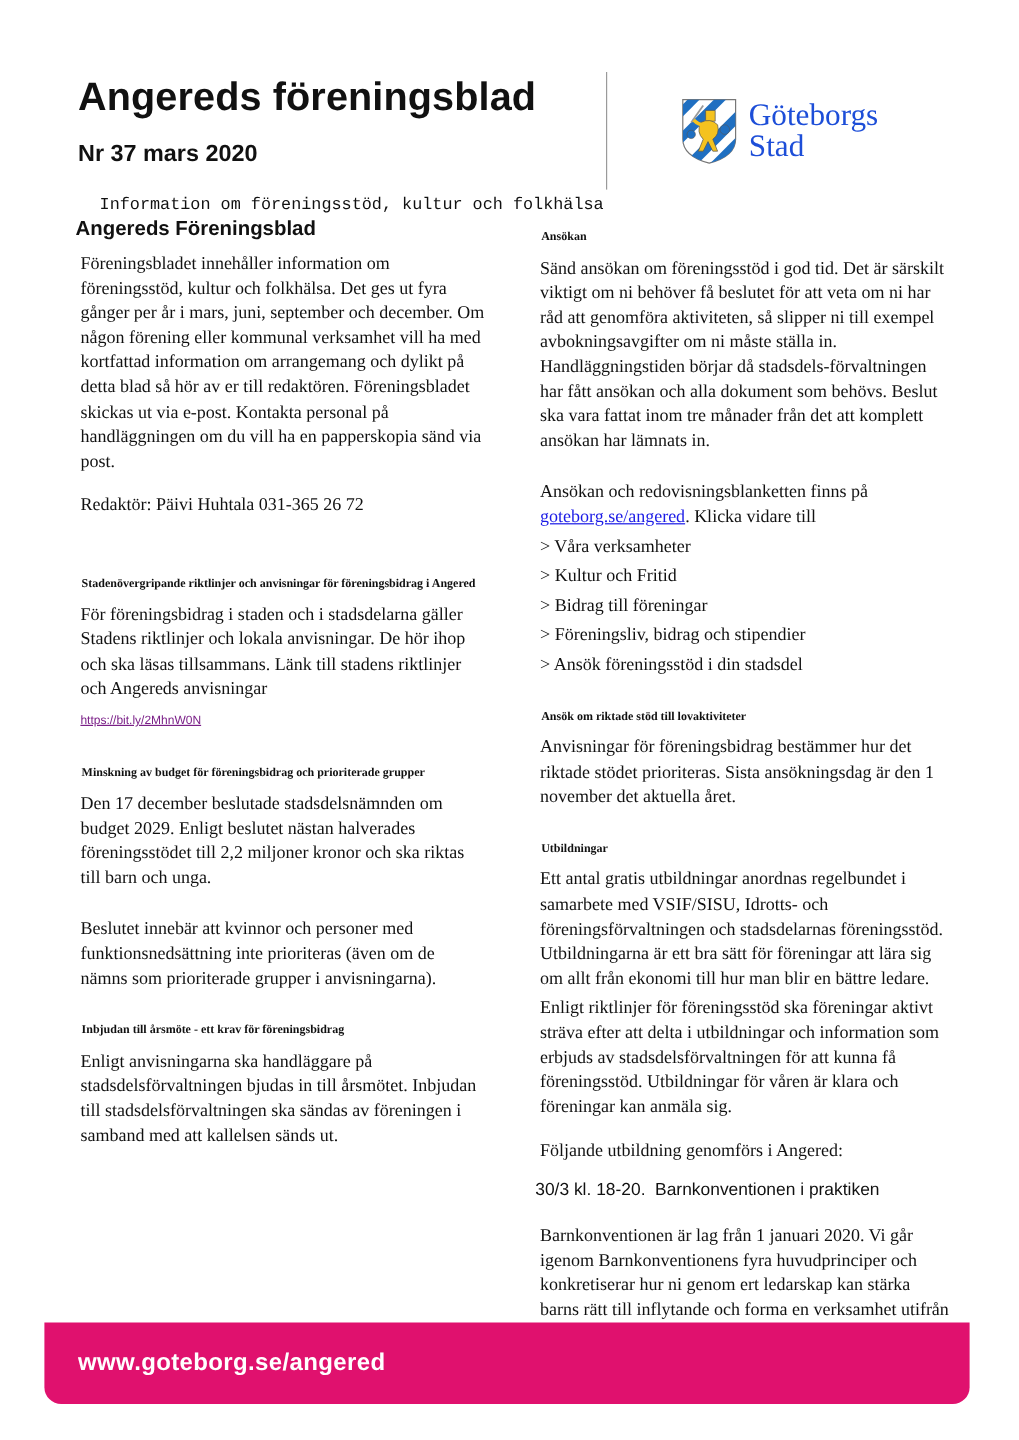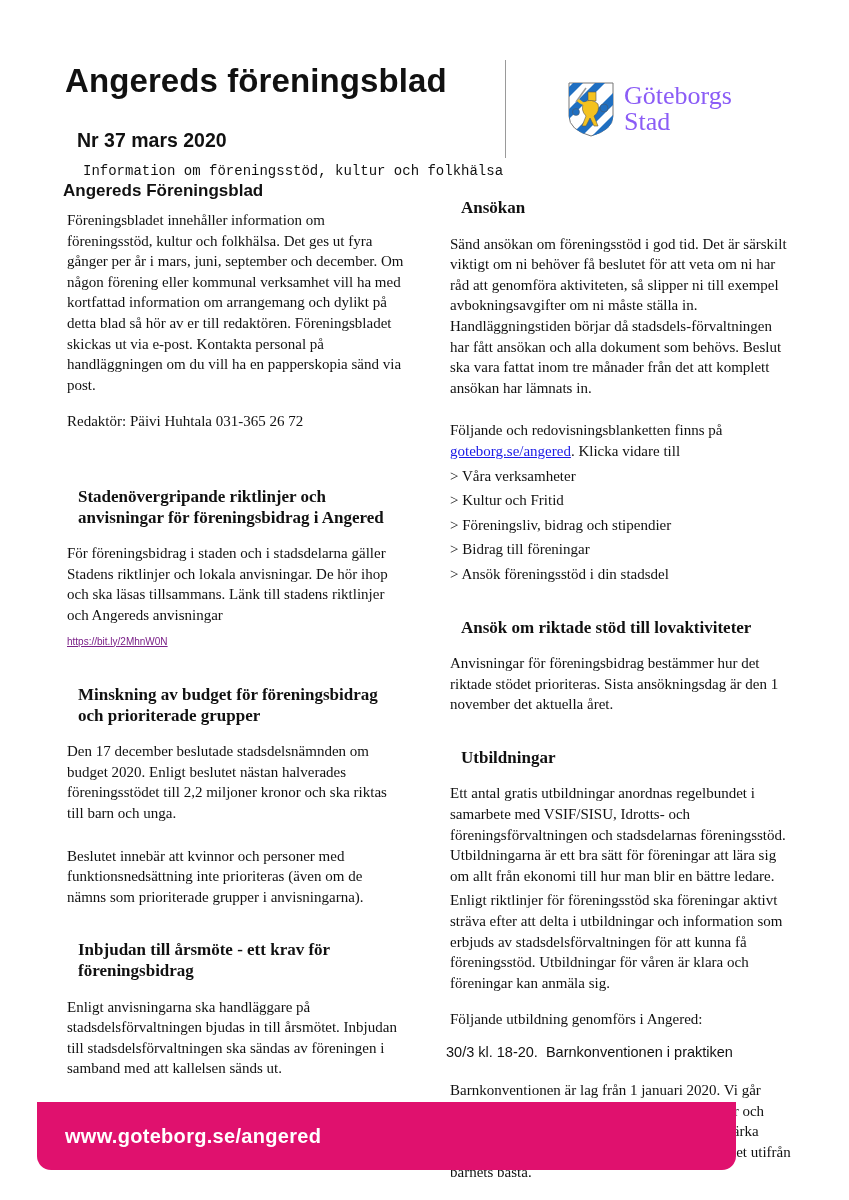--- a/index.html
+++ b/index.html
@@ -1,45 +1,45 @@
 <!DOCTYPE html>
 <html><head>
 <meta charset="utf-8">
 <style>
   html, body { margin: 0; padding: 0; background: #ffffff; }
   body { width: 849px; height: 1200px; position: relative; overflow: hidden; color: #111; }
 
   .masthead-title { position: absolute; left: 65px; top: 62px; font-family: "Liberation Sans", sans-serif; font-weight: bold; font-size: 33px; letter-spacing: 0.1px; margin: 0; }
-  .masthead-issue { position: absolute; left: 65px; top: 117px; font-family: "Liberation Sans", sans-serif; font-weight: bold; font-size: 19.5px; margin: 12px; }
+  .masthead-issue { position: absolute; left: 65px; top: 117px; font-family: "Liberation Sans", sans-serif; font-weight: bold; font-size: 19.5px; margin: 0; }
   .masthead-sub { position: absolute; left: 65px; top: 145px; font-family: Liberation Mono, monospace; font-size: 14px; margin: 18px; }
 
   .divider { position: absolute; left: 505px; top: 60px; width: 1px; height: 98px; background: #9a9a9a; }
 
   .logo { position: absolute; left: 566px; top: 80px; display: flex; align-items: center; }
   .logo svg { display: block; }
-  .logo-text { margin-left: 8px; font-family: "Liberation Serif", serif; font-size: 26px; line-height: 26px; color: #8b5cf6; }
+  .logo-text { margin-left: 8px; font-family: "Liberation Serif", serif; font-size: 26px; line-height: 26px; color: #1d4ed8; }
 
   .col { position: absolute; top: 180px; }
   .col-left { left: 63px; width: 345px; }
   .col-right { left: 446px; width: 350px; top: 183px; }
 
   .h2 { font-family: "Liberation Sans", sans-serif; font-weight: bold; font-size: 17px; margin: 0 0 8px 0; line-height: 22px; }
-  .h3 { font-family: "Liberation Serif", serif; font-weight: bold; font-size: 17px; margin: 15px; line-height: 20.6px; }
+  .h3 { font-family: "Liberation Serif", serif; font-weight: bold; font-size: 10px; margin: 5px; line-height: 20.6px; }
   .p { font-family: "Liberation Serif", serif; font-size: 15px; line-height: 20.6px; margin: 4px; }
   .gap-s { height: 8px; }
   .gap-m { height: 14px; }
   .gap-l { height: 36px; }
 
   a.link-blue { color: #1a1ae6; text-decoration: underline; }
   a.link-purple { color: #7a1f87; text-decoration: underline; font-family: "Liberation Sans", sans-serif; font-size: 10px; }
 
   .event-line { font-family: "Liberation Sans", sans-serif; font-size: 14.5px; line-height: 20px; margin: 0; }
   .event-line span + span { margin-left: 8px; margin-top: 48px; }
 
-  .footer-band { position: absolute; left: 37px; top: 1102px; width: 699px; height: 68px; background: #e0116e; border-radius: 0 0 14px 14px; }
+  .footer-band { position: absolute; left: 37px; top: 1102px; width: 771px; height: 68px; background: #e0116e; border-radius: 0 0 14px 14px; }
   .footer-url { position: absolute; left: 28px; top: 23px; color: #ffffff; font-family: "Liberation Sans", sans-serif; font-weight: bold; font-size: 20px; letter-spacing: 0.3px; }
 </style>
 </head>
 <body>
 
 <h1 class="masthead-title">Angereds föreningsblad</h1>
 <p class="masthead-issue">Nr 37 mars 2020</p>
 <p class="masthead-sub">Information om föreningsstöd, kultur och folkhälsa</p>
 
 <div class="divider"></div>
@@ -82,43 +82,43 @@
   <div class="gap-l"></div>
 
   <h3 class="h3">Stadenövergripande riktlinjer och anvisningar för föreningsbidrag i Angered</h3>
   <p class="p">För föreningsbidrag i staden och i stadsdelarna gäller Stadens riktlinjer och lokala anvisningar. De hör ihop och ska läsas tillsammans. Länk till stadens riktlinjer och Angereds anvisningar</p>
   <p class="p">
     <a class="link-purple" href="#">https://bit.ly/2MhnW0N</a>
   </p>
 
   <div class="gap-m"></div>
   <h3 class="h3">Minskning av budget för föreningsbidrag och prioriterade grupper</h3>
-  <p class="p">Den 17 december beslutade stadsdelsnämnden om budget 2020. Enligt beslutet nästan halverades föreningsstödet till 2,2 miljoner kronor och ska riktas till barn och unga.</p>
+  <p class="p">Den 17 december beslutade stadsdelsnämnden om budget 2029. Enligt beslutet nästan halverades föreningsstödet till 2,2 miljoner kronor och ska riktas till barn och unga.</p>
   <div class="gap-m"></div>
   <p class="p">Beslutet innebär att kvinnor och personer med funktionsnedsättning inte prioriteras (även om de nämns som prioriterade grupper i anvisningarna).</p>
 
   <div class="gap-m"></div>
   <h3 class="h3">Inbjudan till årsmöte - ett krav för föreningsbidrag</h3>
   <p class="p">Enligt anvisningarna ska handläggare på stadsdelsförvaltningen bjudas in till årsmötet. Inbjudan till stadsdelsförvaltningen ska sändas av föreningen i samband med att kallelsen sänds ut.</p>
 </div>
 
 <div class="col col-right">
   <h3 class="h3">Ansökan</h3>
   <p class="p">Sänd ansökan om föreningsstöd i god tid. Det är särskilt viktigt om ni behöver få beslutet för att veta om ni har råd att genomföra aktiviteten, så slipper ni till exempel avbokningsavgifter om ni måste ställa in. Handläggningstiden börjar då stadsdels-förvaltningen har fått ansökan och alla dokument som behövs. Beslut ska vara fattat inom tre månader från det att komplett ansökan har lämnats in.</p>
 
   <div class="gap-m"></div>
   <p class="p">
-    <span>Följande och redovisningsblanketten finns på</span><br>
+    <span>Ansökan och redovisningsblanketten finns på</span><br>
     <a class="link-blue" href="#">goteborg.se/angered</a><span>. Klicka vidare till</span>
   </p>
   <div>
     <p class="p">&gt; Våra verksamheter</p>
     <p class="p">&gt; Kultur och Fritid</p>
+    <p class="p">&gt; Bidrag till föreningar</p>
     <p class="p">&gt; Föreningsliv, bidrag och stipendier</p>
-    <p class="p">&gt; Bidrag till föreningar</p>
     <p class="p">&gt; Ansök föreningsstöd i din stadsdel</p>
   </div>
 
   <div class="gap-m"></div>
   <h3 class="h3">Ansök om riktade stöd till lovaktiviteter</h3>
   <p class="p">Anvisningar för föreningsbidrag bestämmer hur det riktade stödet prioriteras. Sista ansökningsdag är den 1 november det aktuella året.</p>
 
   <div class="gap-m"></div>
   <h3 class="h3">Utbildningar</h3>
   <p class="p">Ett antal gratis utbildningar anordnas regelbundet i samarbete med VSIF/SISU, Idrotts- och föreningsförvaltningen och stadsdelarnas föreningsstöd. Utbildningarna är ett bra sätt för föreningar att lära sig om allt från ekonomi till hur man blir en bättre ledare.</p>

